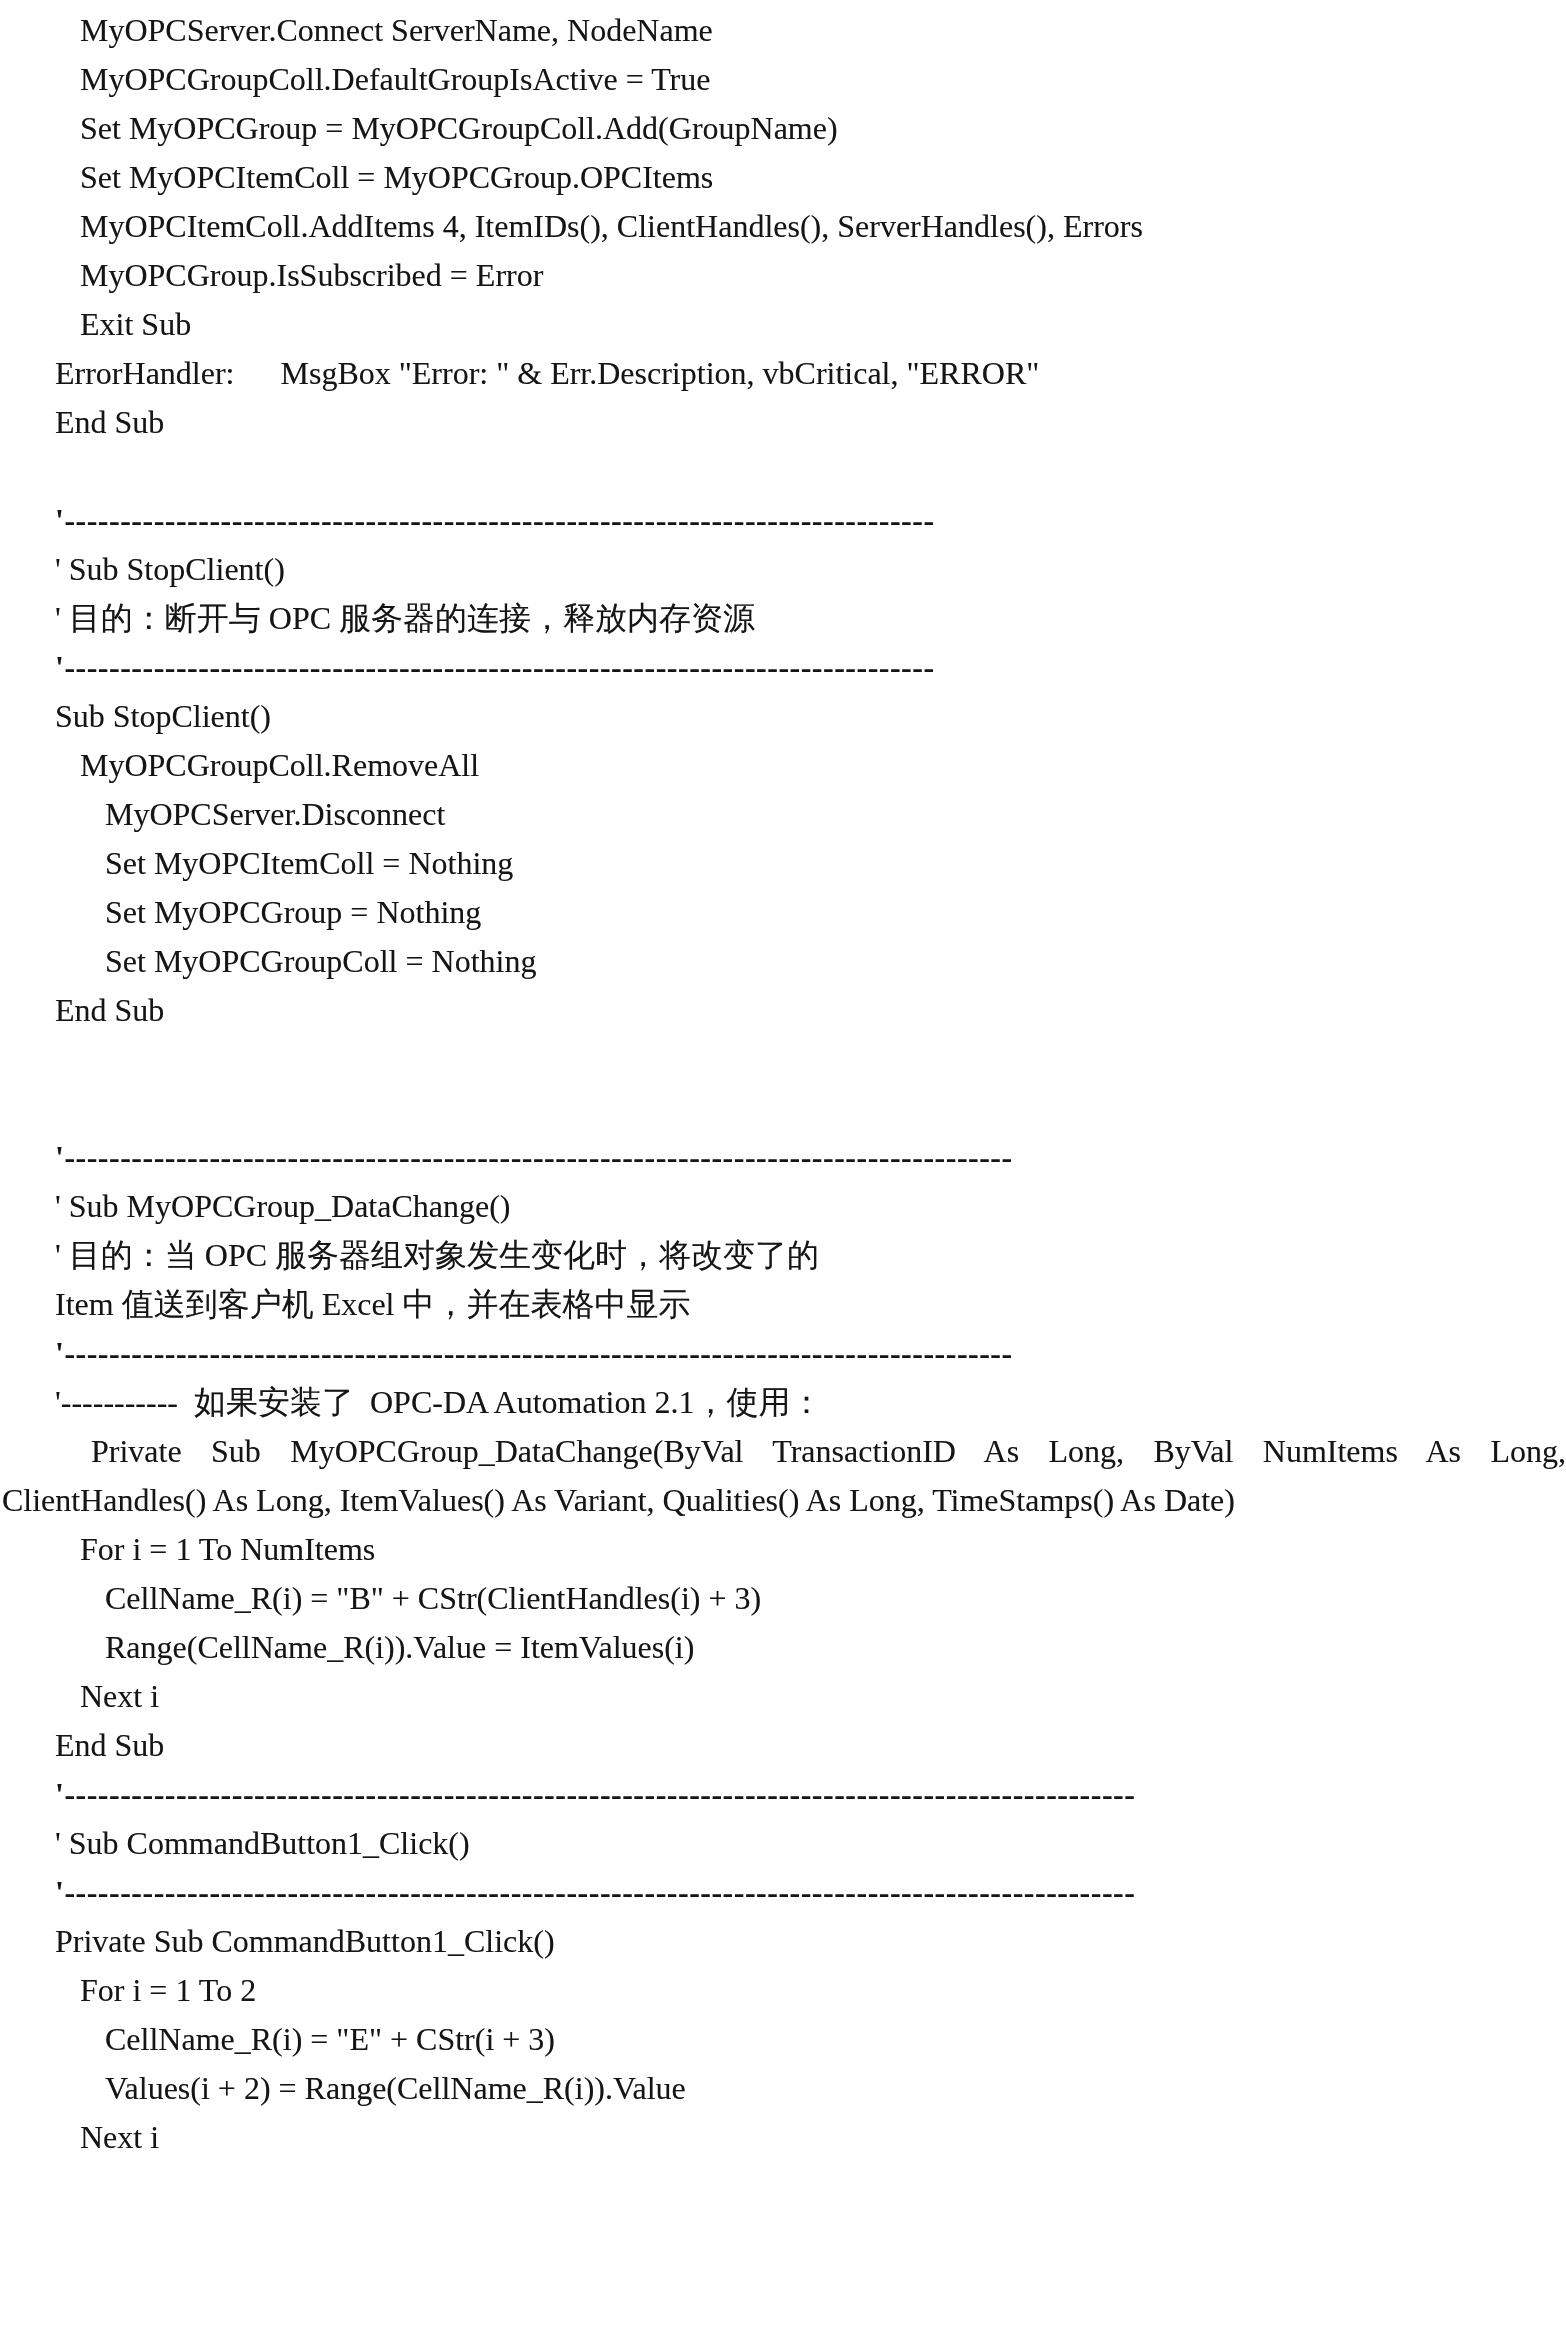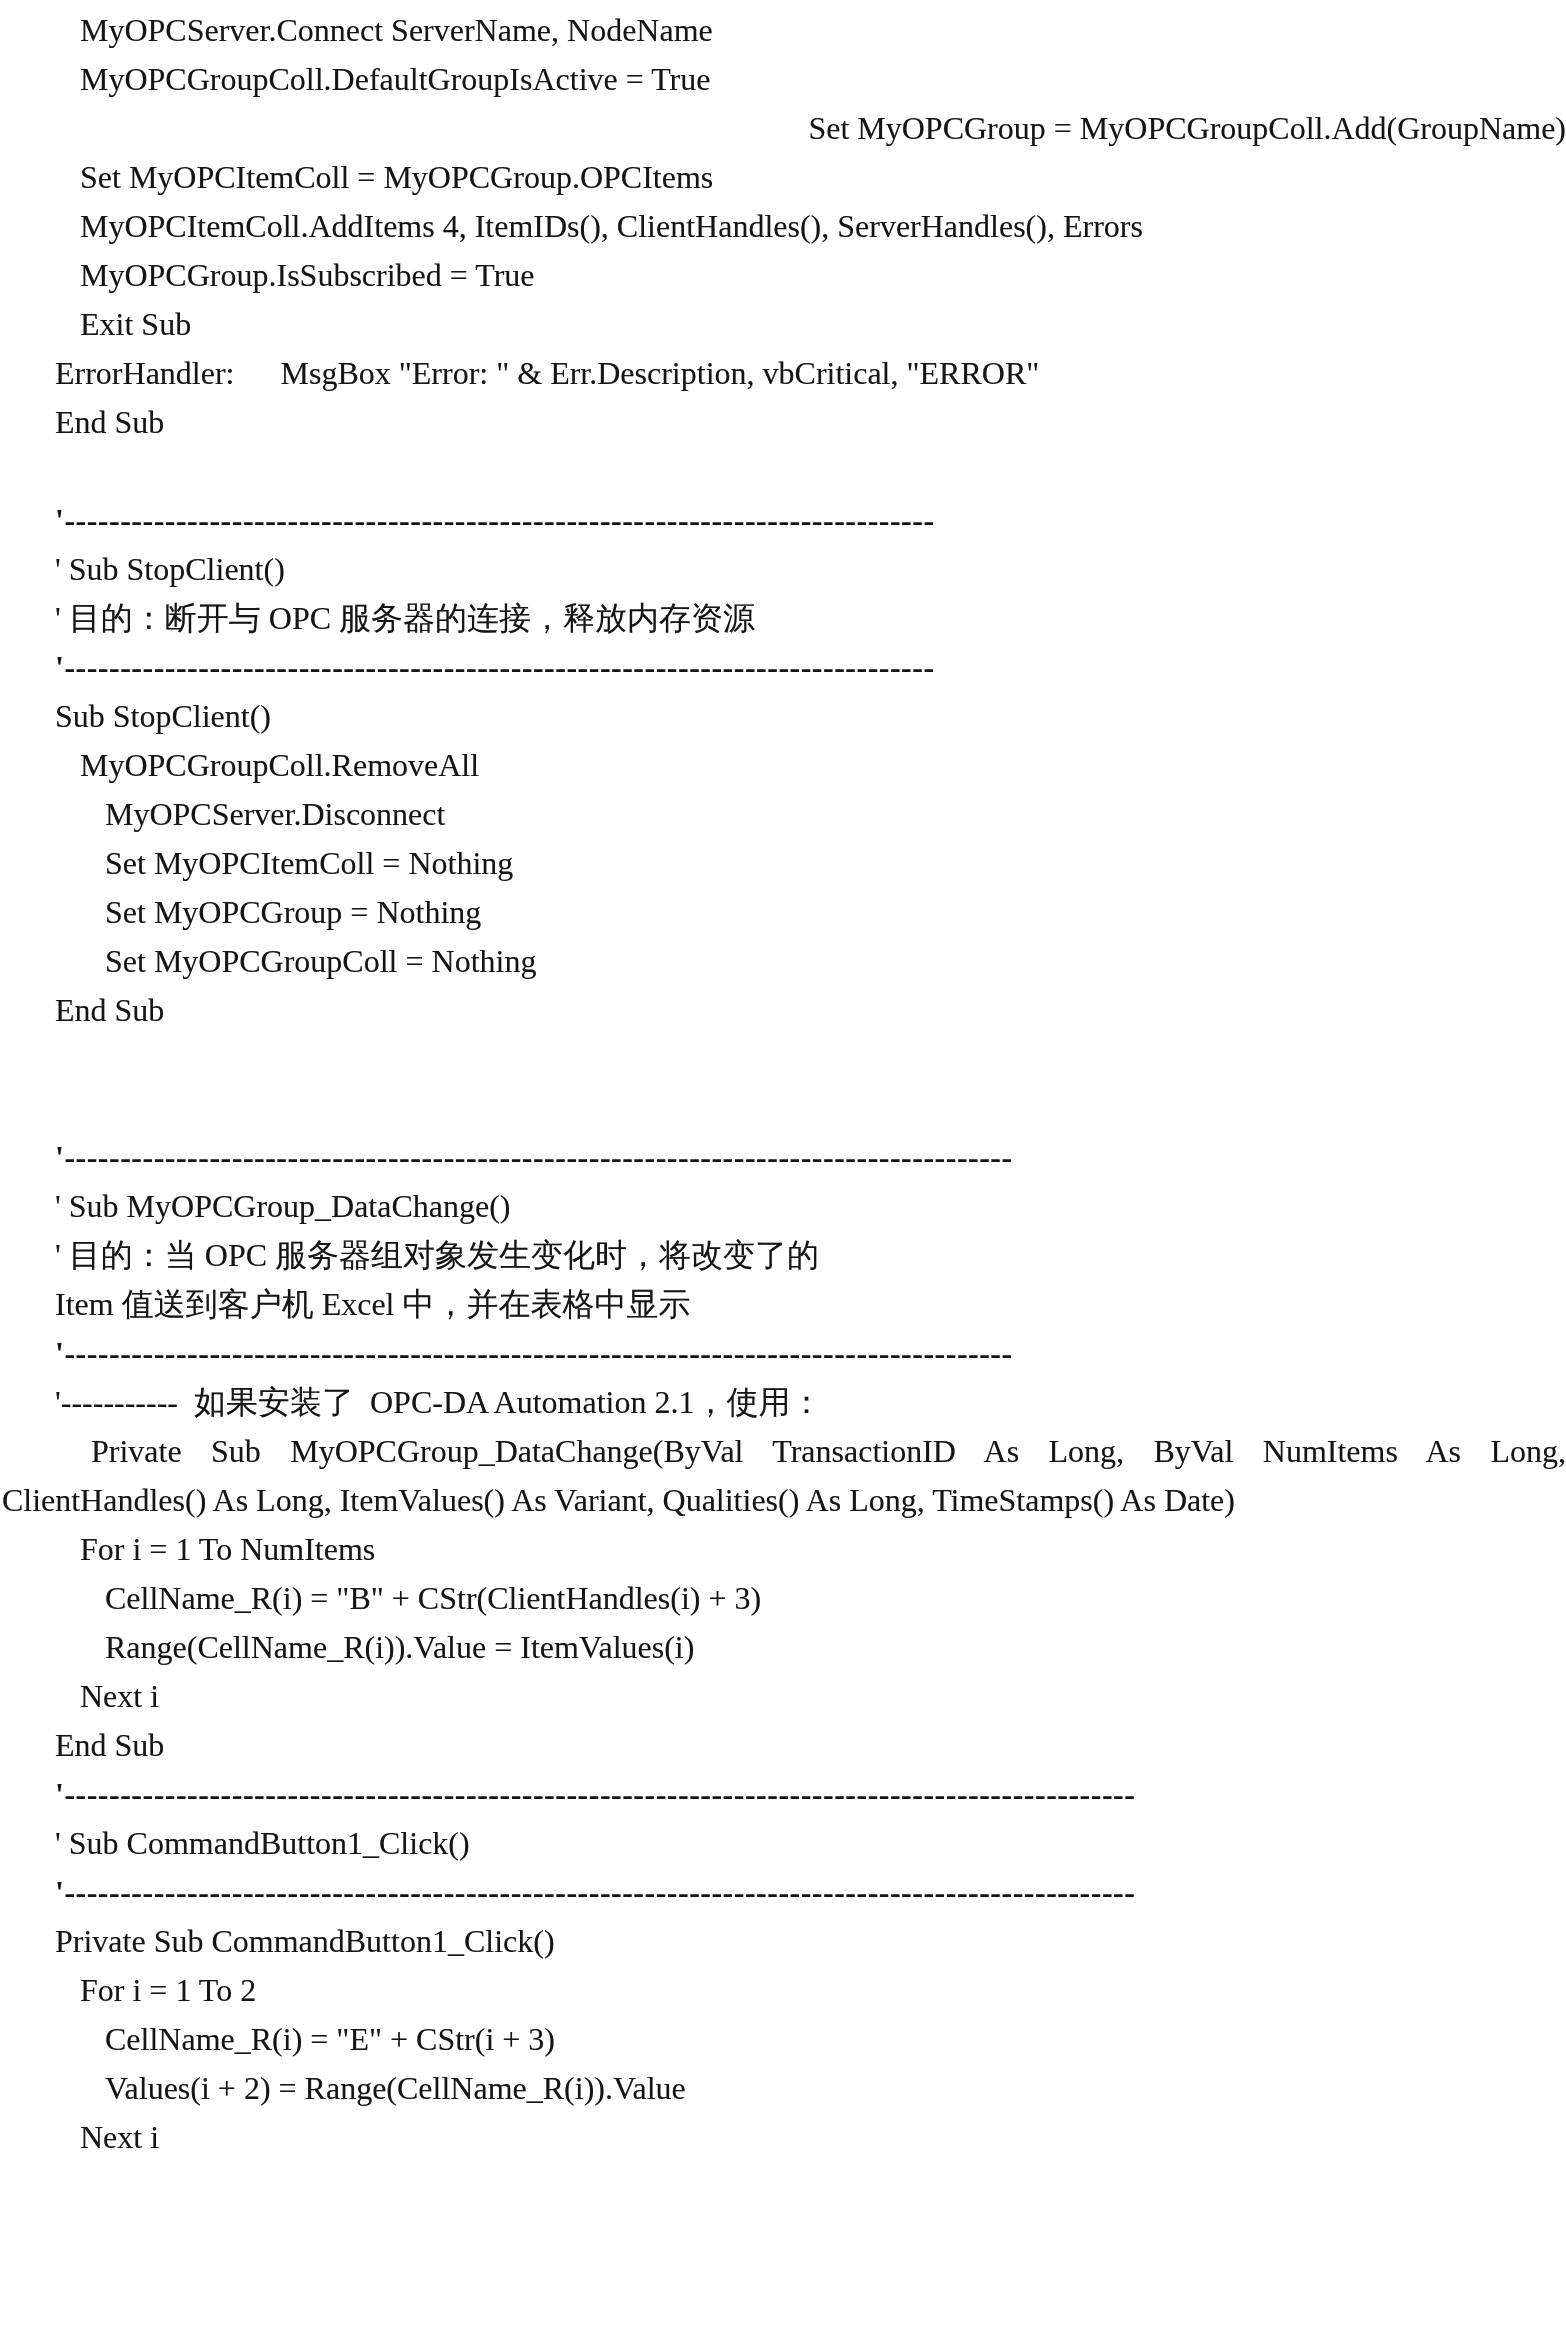--- a/index.html
+++ b/index.html
@@ -28,24 +28,24 @@
   }
   .ln.split .msg{margin-left:46px;}
 </style>
 </head>
 <body>
 
 <div class="page">
   <div id="listing">
       <div class="ln code" style="margin-left: 80px;">MyOPCServer.Connect ServerName, NodeName</div>
       <div class="ln code" style="margin-left: 80px;">MyOPCGroupColl.DefaultGroupIsActive = True</div>
-      <div class="ln code" style="margin-left: 80px; text-align: right;">Set MyOPCGroup = MyOPCGroupColl.Add(GroupName)</div>
+      <div class="ln code" style="margin-left: 80px;">Set MyOPCGroup = MyOPCGroupColl.Add(GroupName)</div>
       <div class="ln code" style="margin-left: 80px;">Set MyOPCItemColl = MyOPCGroup.OPCItems</div>
       <div class="ln code" style="margin-left: 80px;">MyOPCItemColl.AddItems 4, ItemIDs(), ClientHandles(), ServerHandles(), Errors</div>
-      <div class="ln code" style="margin-left: 80px;">MyOPCGroup.IsSubscribed = True</div>
+      <div class="ln code" style="margin-left: 80px;">MyOPCGroup.IsSubscribed = Error</div>
       <div class="ln code" style="margin-left: 80px;">Exit Sub</div>
       <div class="ln split" style="margin-left: 55px;"><span>ErrorHandler:</span><span class="msg">MsgBox "Error: " &amp; Err.Description, vbCritical, "ERROR"</span></div>
       <div class="ln code" style="margin-left: 55px;">End Sub</div>
       <div class="ln blank">&nbsp;</div>
       <div class="ln sep" style="margin-left: 55px;">'------------------------------------------------------------------------------</div>
       <div class="ln comment" style="margin-left: 55px;">' Sub StopClient()</div>
       <div class="ln comment" style="margin-left: 55px;">' 目的：断开与 OPC 服务器的连接，释放内存资源</div>
       <div class="ln sep" style="margin-left: 55px;">'------------------------------------------------------------------------------</div>
       <div class="ln code" style="margin-left: 55px;">Sub StopClient()</div>
       <div class="ln code" style="margin-left: 80px;">MyOPCGroupColl.RemoveAll</div>

